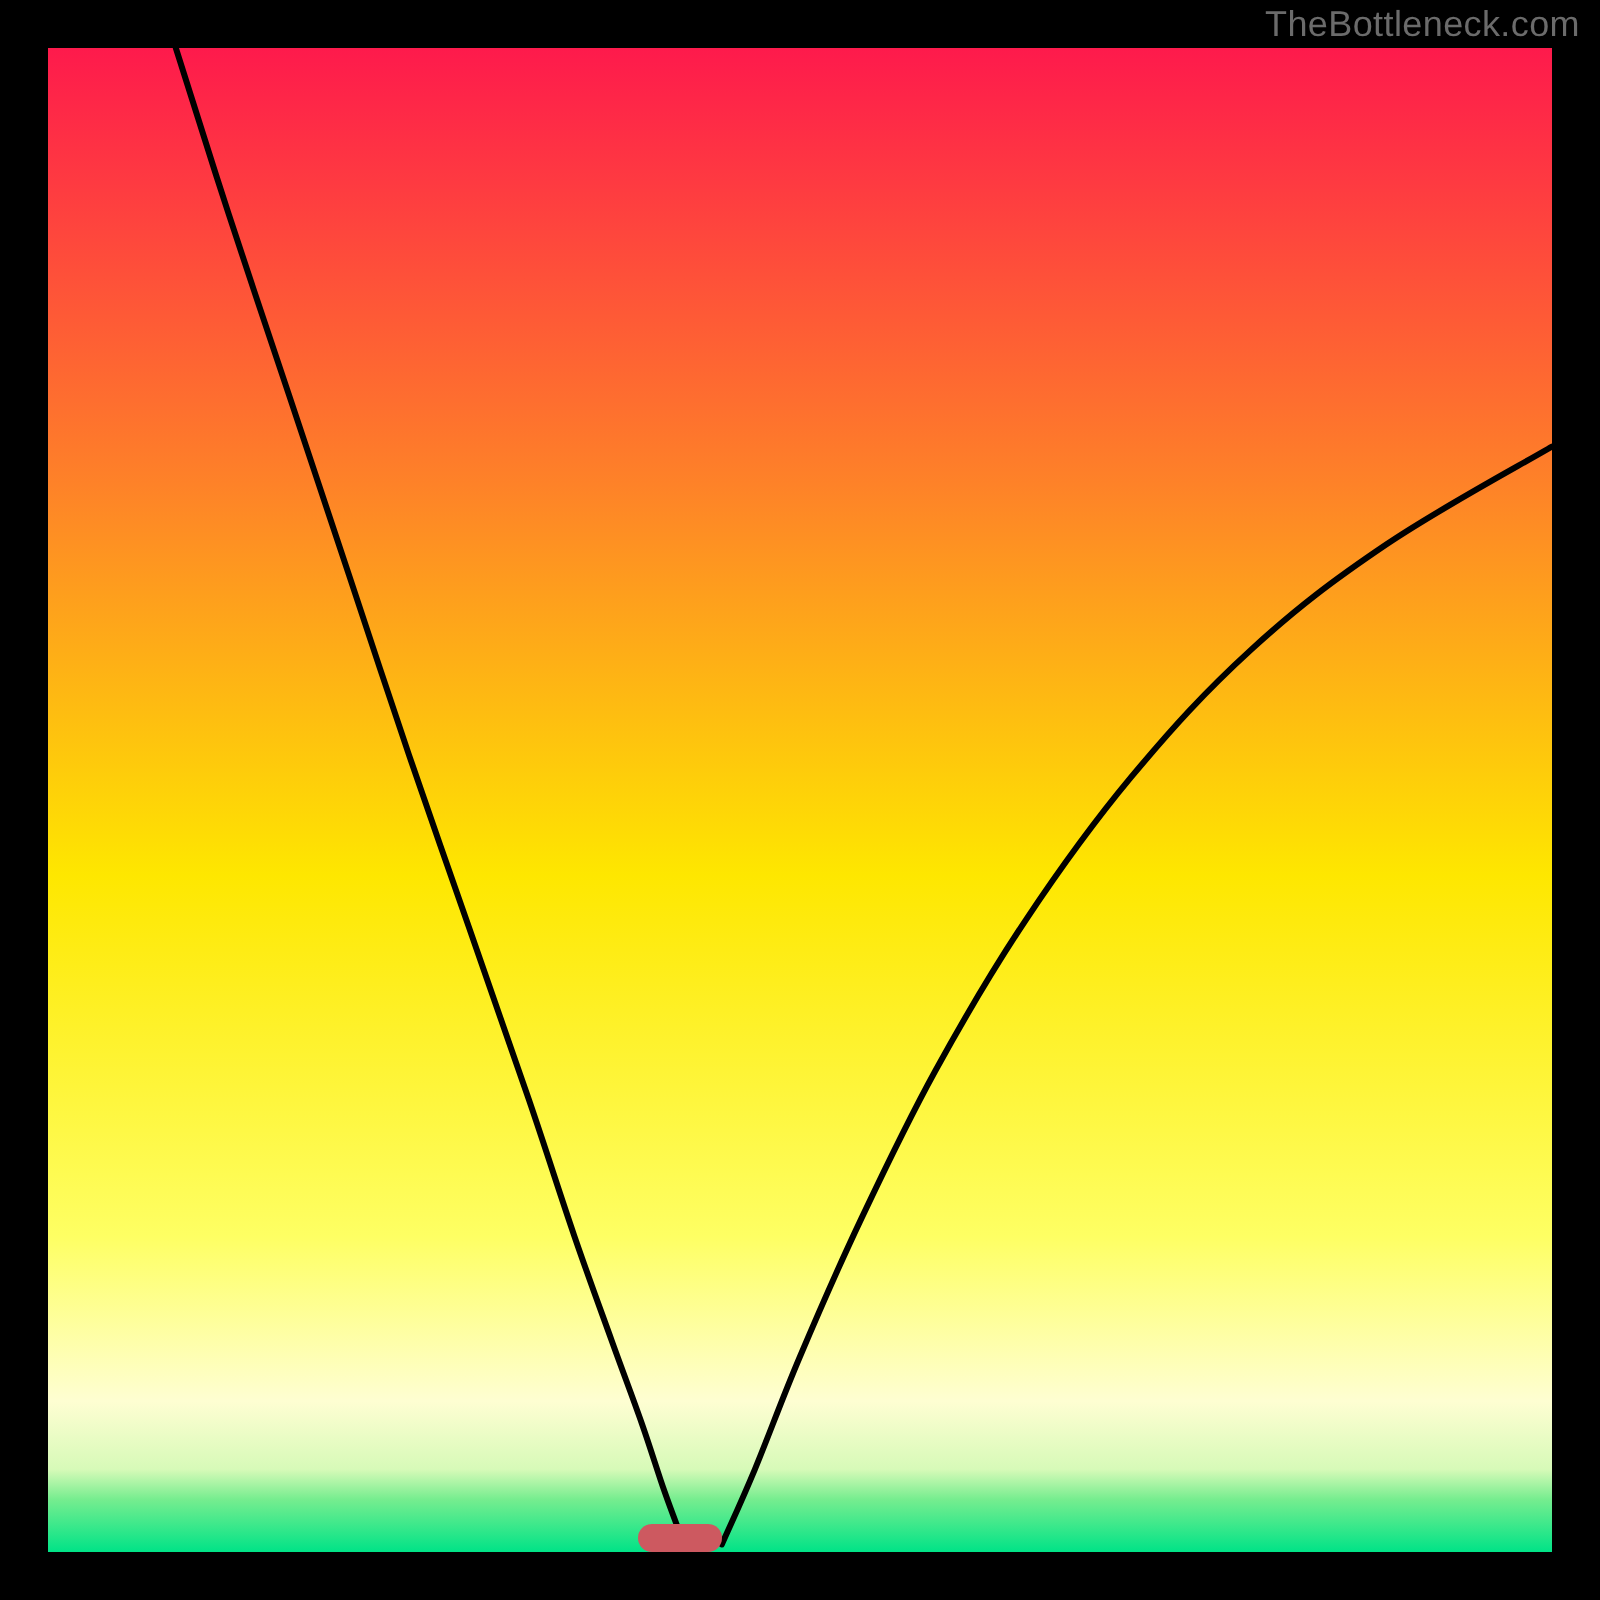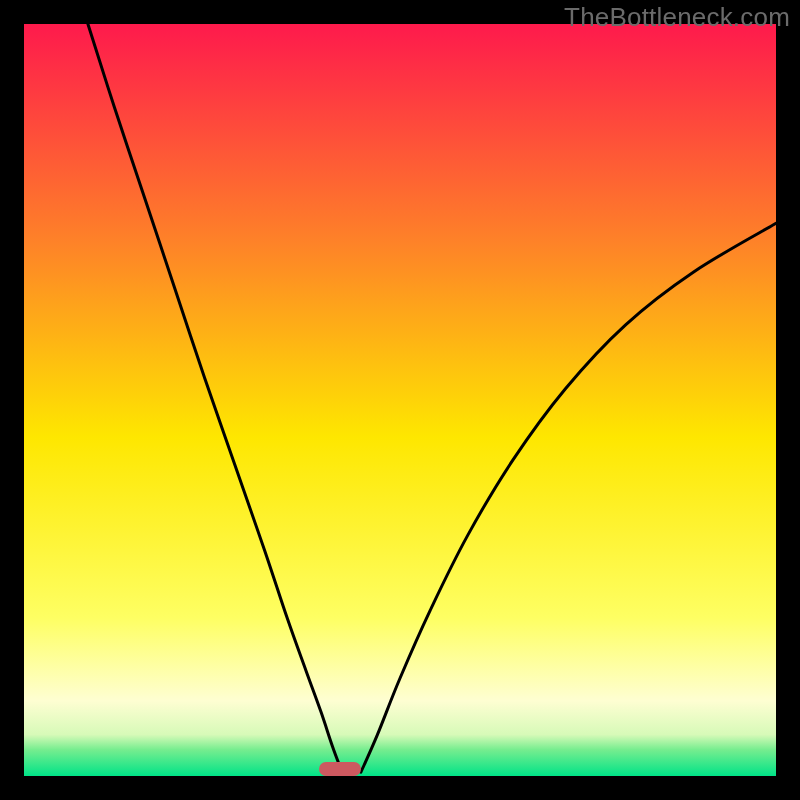--- a/index.html
+++ b/index.html
@@ -24,21 +24,21 @@
     left: 0;
     top: 0;
     width: 752px;
     height: 752px;
   }
   .watermark {
     position: absolute;
     top: 2px;
     right: 10px;
     color: #6b6b6b;
-    font-size: 26px;
+    font-size: 18px;
     letter-spacing: 0.2px;
     font-weight: 500;
   }
   .marker {
     position: absolute;
     height: 14px;
     border-radius: 7px;
     background: #cd5960;
   }
 </style>

